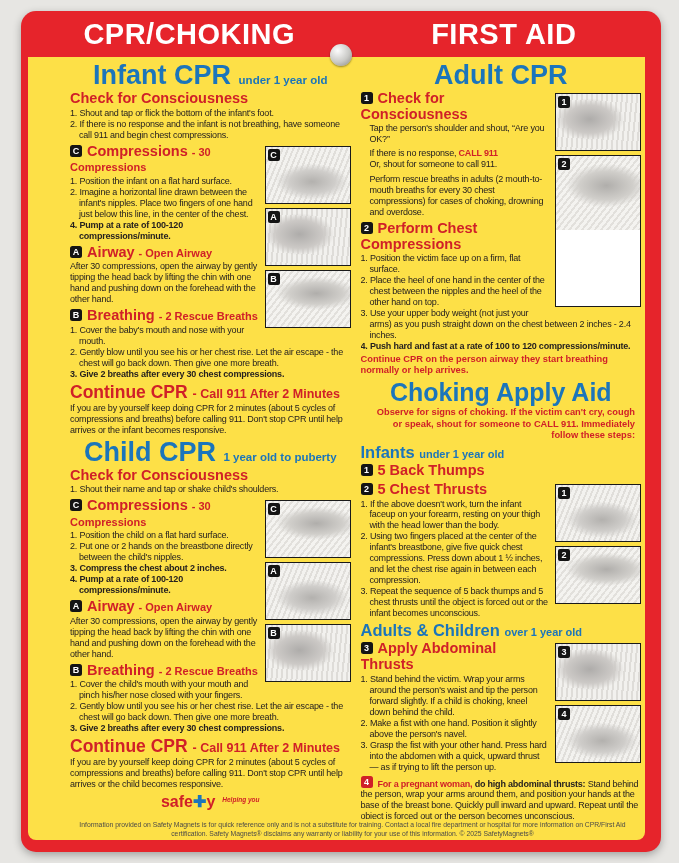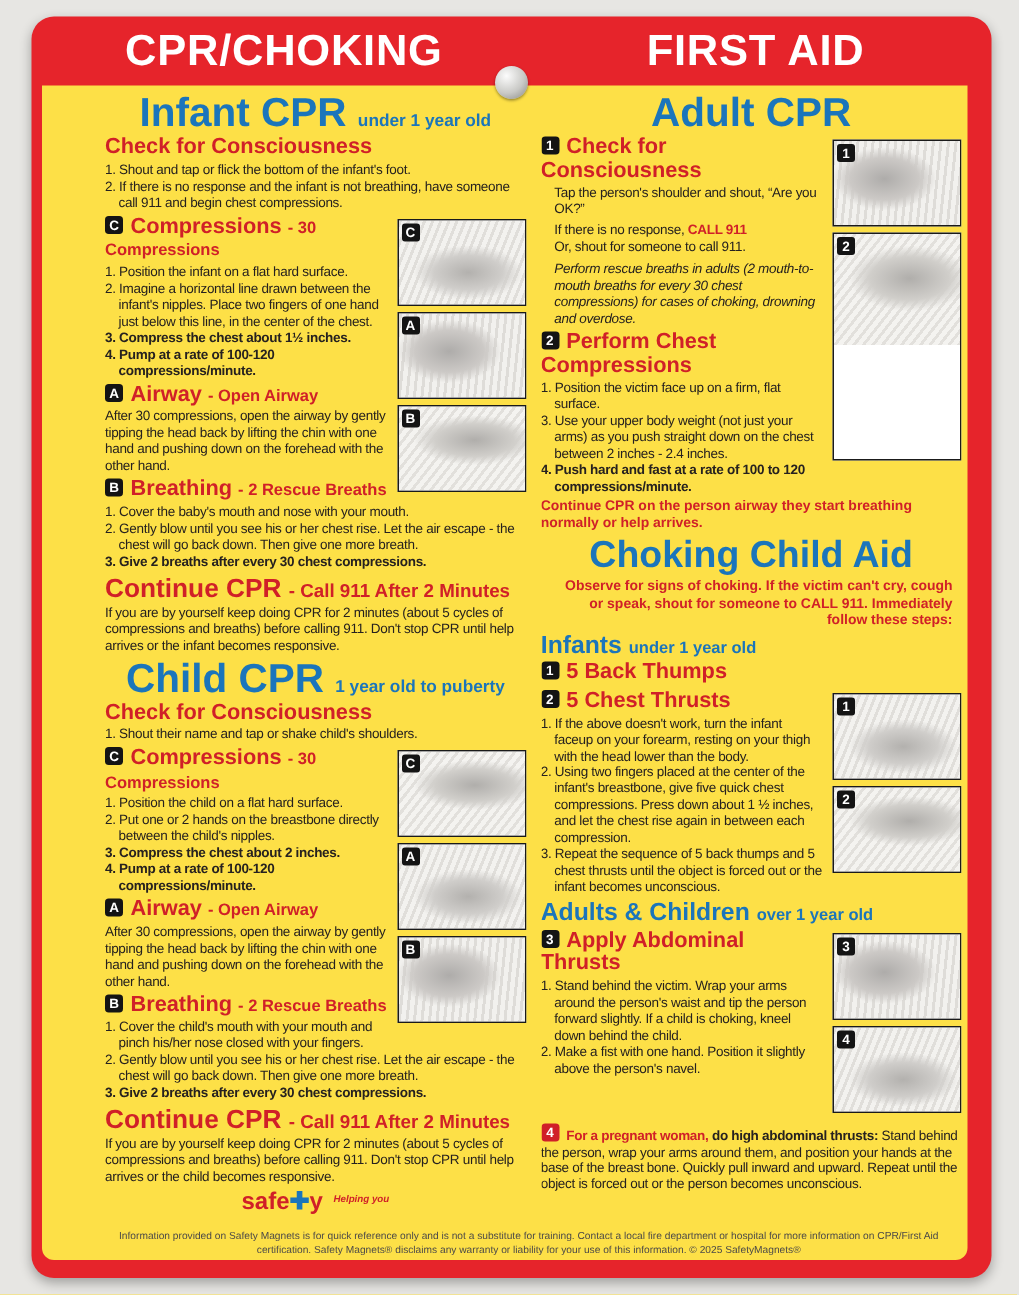--- a/index.html
+++ b/index.html
@@ -27,21 +27,21 @@
 
   .badge{display:inline-block;min-width:12px;height:12px;background:#141414;color:#fff;font-size:9px;font-weight:bold;
     text-align:center;line-height:12px;border-radius:2.5px;margin-right:5px;vertical-align:2px;}
   .badge.red{background:#d02028;}
 
   .sec{margin-bottom:3px;}
   .item,.para{font-size:9px;letter-spacing:-0.2px;line-height:1.22;color:#26211f;}
   .item{padding-left:9px;text-indent:-9px;}
   .indent{padding-left:9px;}
   .b{font-weight:bold;}
-  .i{font-style:italic;}
+  .i{}
   .rednote{color:#d02028;font-weight:bold;font-size:9.3px;line-height:1.2;margin:2px 0;}
   .centernote{text-align:right;padding:0 6px;}
   .clear{clear:right;}
   .redtxt{color:#d02028;font-weight:bold;}
 
   .imgstack{float:right;width:86px;margin:2px 0 3px 6px;}
   .frame{position:relative;border:1.5px solid #1a1a1a;background:#fff;height:56px;margin-bottom:4px;overflow:hidden;}
   .frame.tall{height:150px;}
   .frame .fbadge{position:absolute;top:2px;left:2px;z-index:2;min-width:12px;height:12px;background:#141414;color:#fff;
     font-size:9px;font-weight:bold;text-align:center;line-height:12px;border-radius:2px;}
@@ -106,21 +106,20 @@
               <div class="sketch v3"></div>
             </div>
           </div>
           <div class="rhead">
             <span class="badge">C</span><span>Compressions</span>
             <span class="suffix">- 30 Compressions</span>
           </div>
           <div>
               <div class="item">1. Position the infant on a flat hard surface.</div>
               <div class="item">2. Imagine a horizontal line drawn between the infant's nipples. Place two fingers of one hand just below this line, in the center of the chest.</div>
-              <div class="item b">3. Compress the chest about 1½ inches.</div>
               <div class="item b">4. Pump at a rate of 100-120 compressions/minute.</div>
             </div>
         </div>
 
         <div class="sec">
           <div class="rhead">
             <span class="badge">A</span><span>Airway</span>
             <span class="suffix">- Open Airway</span>
           </div>
           <div class="para">After 30 compressions, open the airway by gently tipping the head back by lifting the chin with one hand and pushing down on the forehead with the other hand.</div>
@@ -253,27 +252,28 @@
           <div class="para indent">Or, shout for someone to call 911.</div>
           <div class="para indent i" style="margin-top:4px">Perform rescue breaths in adults (2 mouth-to-mouth breaths for every 30 chest compressions) for cases of choking, drowning and overdose.</div>
         </div>
 
         <div class="sec">
           <div class="rhead">
             <span class="badge">2</span><span>Perform Chest Compressions</span>
           </div>
           <div>
               <div class="item">1. Position the victim face up on a firm, flat surface.</div>
+              <div class="item">2. Place the heel of one hand in the center of the chest between the nipples and the heel of the other hand on top.</div>
               <div class="item">3. Use your upper body weight (not just your arms) as you push straight down on the chest between 2 inches - 2.4 inches.</div>
               <div class="item b">4. Push hard and fast at a rate of 100 to 120 compressions/minute.</div>
             </div>
           <div class="rednote">Continue CPR on the person airway they start breathing normally or help arrives.</div>
         </div>
 
-        <div class="bigtitle clear">Choking Child Aid</div>
+        <div class="bigtitle clear">Choking Apply Aid</div>
         <div class="rednote centernote">Observe for signs of choking. If the victim can't cry, cough or speak, shout for someone to CALL 911. Immediately follow these steps:</div>
 
         <div class="subhead">
           <span>Infants</span>
           <span class="sub">under 1 year old</span>
         </div>
 
         <div class="sec">
           <div class="rhead">
             <span class="badge">1</span><span>5 Back Thumps</span>
@@ -316,20 +316,21 @@
               <span class="fbadge">4</span>
               <div class="sketch"></div>
             </div>
           </div>
           <div class="rhead">
             <span class="badge">3</span><span>Apply Abdominal Thrusts</span>
           </div>
           <div>
               <div class="item">1. Stand behind the victim. Wrap your arms around the person's waist and tip the person forward slightly. If a child is choking, kneel down behind the child.</div>
               <div class="item">2. Make a fist with one hand. Position it slightly above the person's navel.</div>
+              <div class="item">3. Grasp the fist with your other hand. Press hard into the abdomen with a quick, upward thrust — as if trying to lift the person up.</div>
             </div>
         </div>
 
         <div class="sec clear">
           <div class="para">
             <span class="badge red">4</span><span class="redtxt">For a pregnant woman,</span>
             <span class="b">do high abdominal thrusts:</span>
             <span>Stand behind the person, wrap your arms around them, and position your hands at the base of the breast bone. Quickly pull inward and upward. Repeat until the object is forced out or the person becomes unconscious.</span>
           </div>
         </div>

